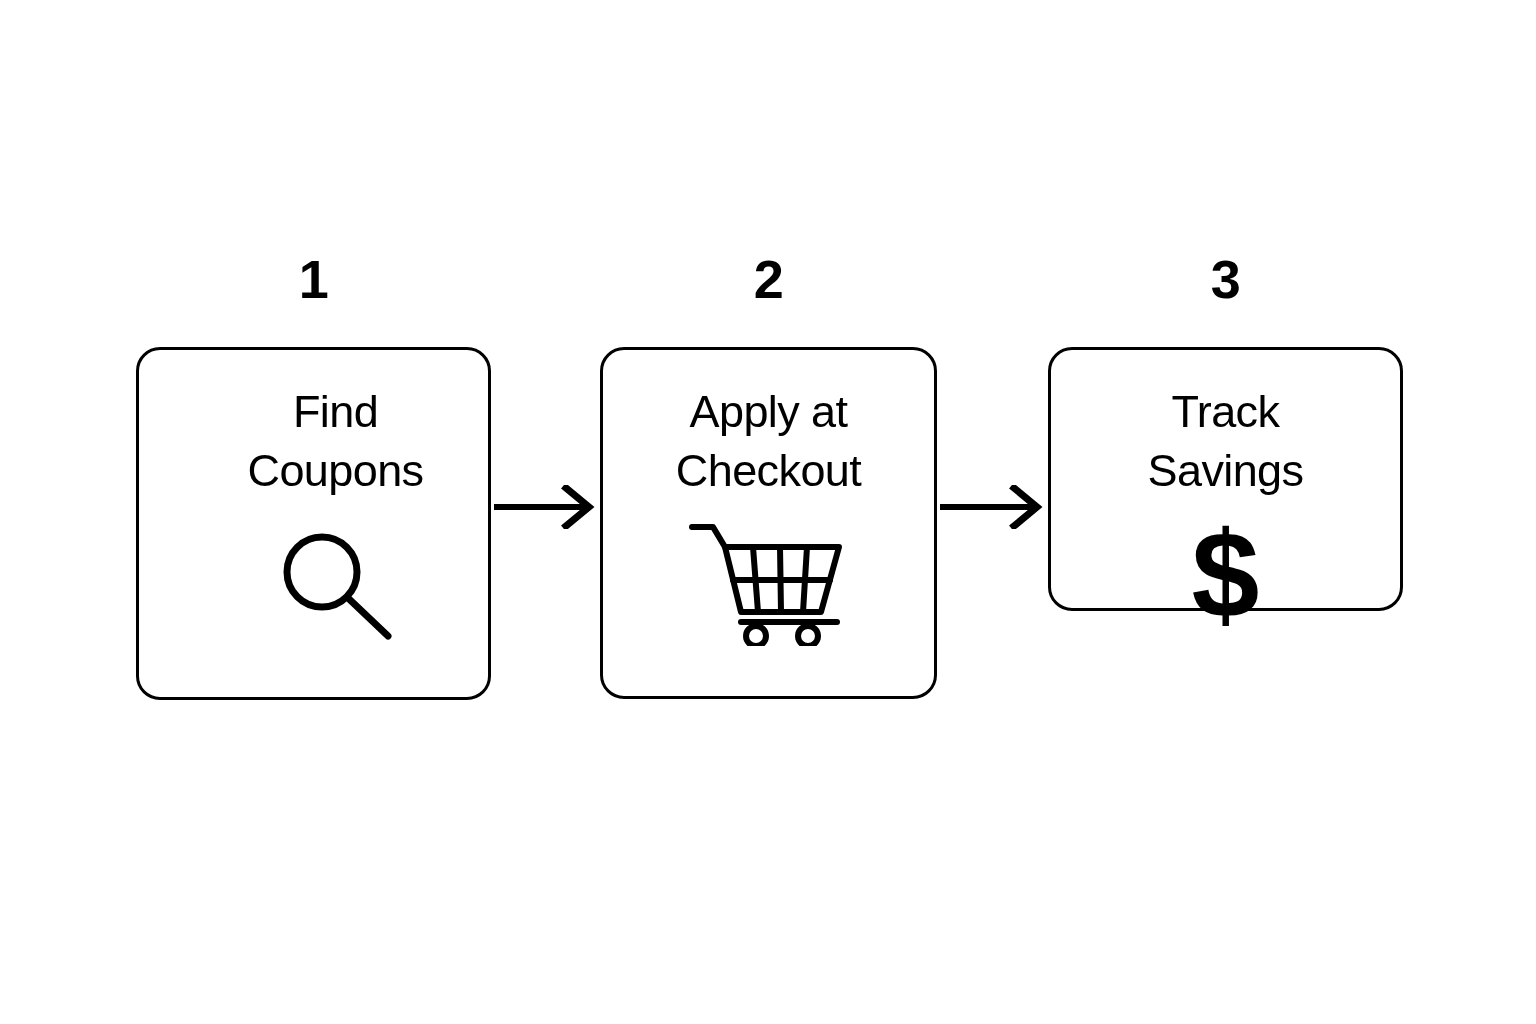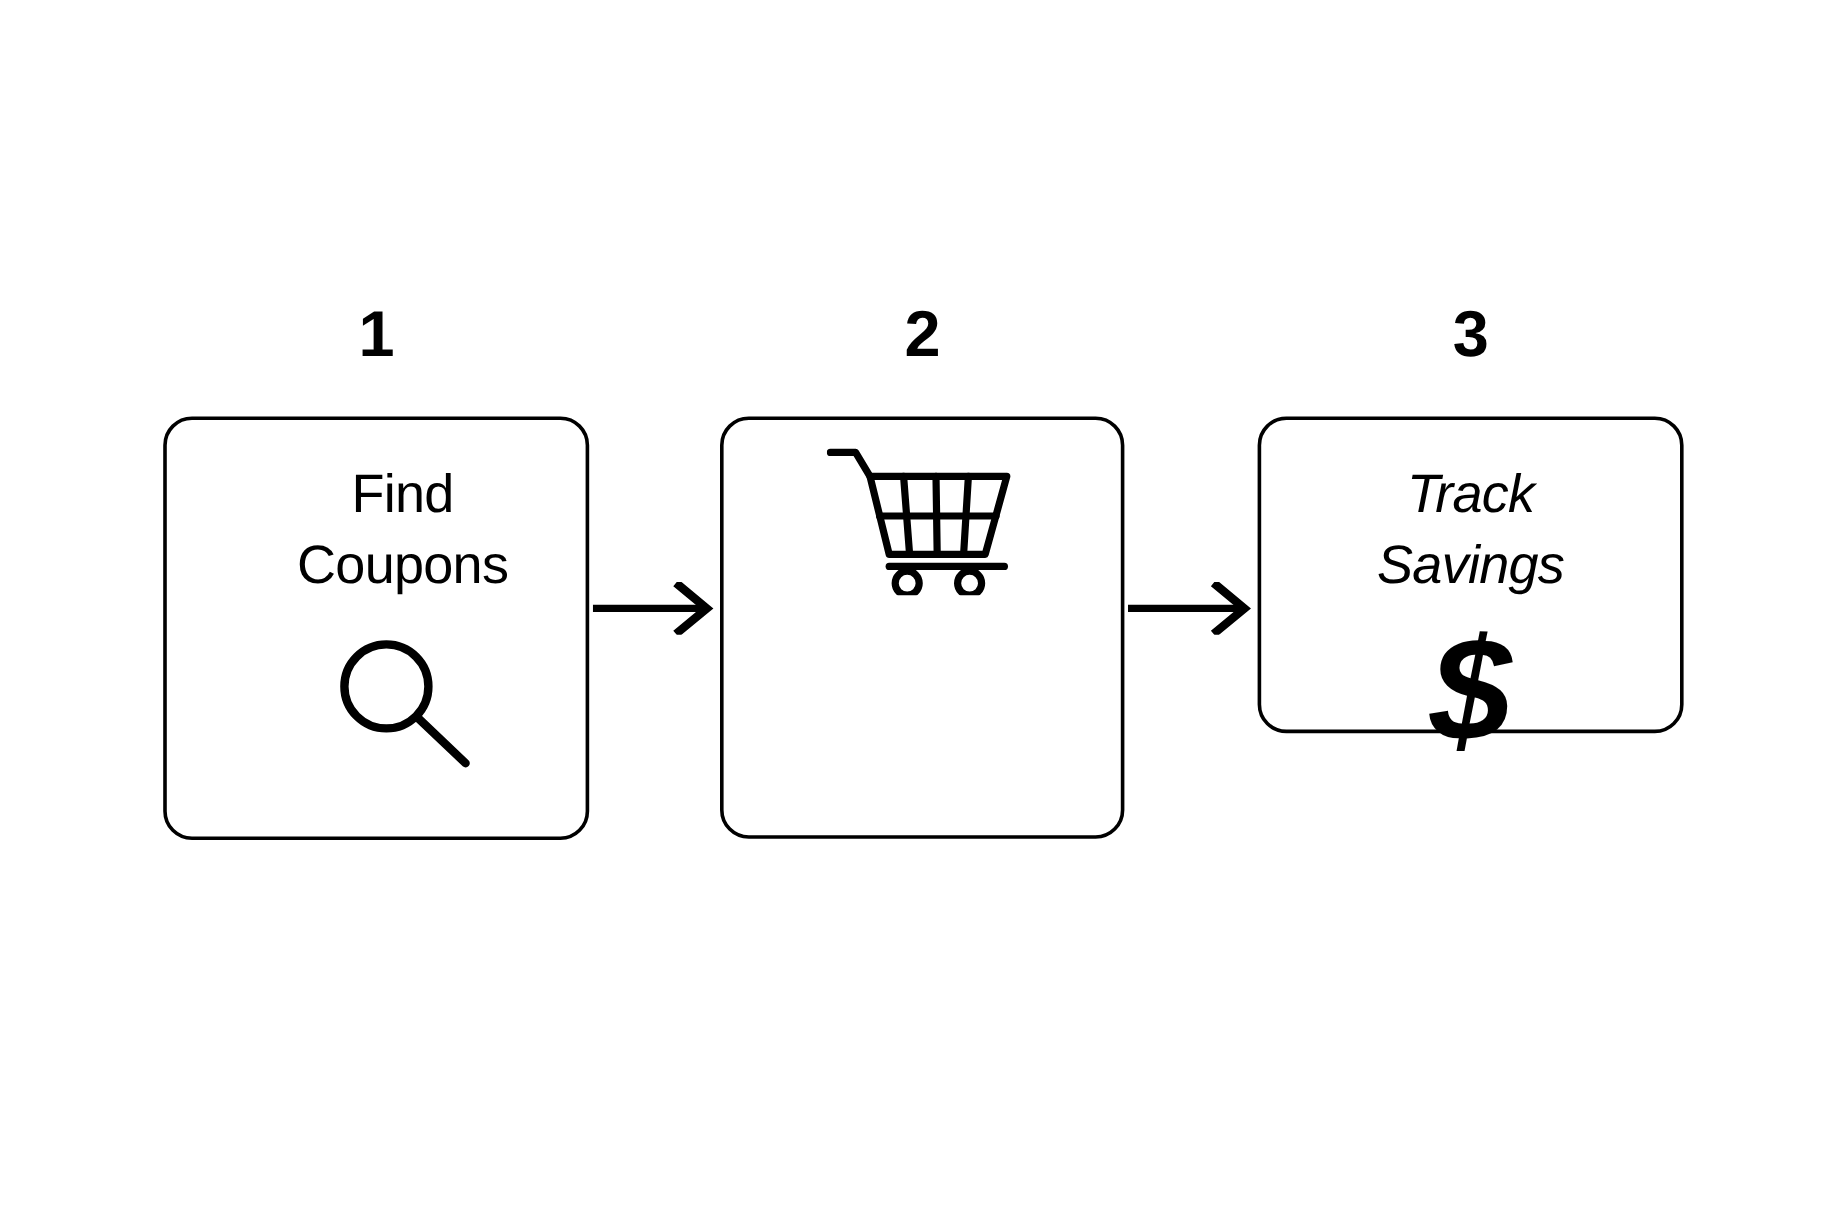--- a/index.html
+++ b/index.html
@@ -82,21 +82,21 @@
   }
 
   
   #step-1 { left: 136px; width: 355px; }
   #step-1 .card { width: 355px; height: 353px; padding-left: 44px; }
 
   #step-2 { left: 600px; width: 337px; }
   #step-2 .card { width: 337px; height: 352px; }
 
   #step-3 { left: 1048px; width: 355px; }
-  #step-3 .card { width: 355px; height: 264px; font-style: italic; }
+  #step-3 .card { width: 355px; height: 264px; }
 
   
   .connector {
     position: absolute;
     top: 485px;
     height: 44px;
   }
   #connector-1 { left: 494px; width: 104px; }
   #connector-2 { left: 940px; width: 106px; }
 </style>
@@ -125,20 +125,22 @@
     <svg width="104" height="44" viewBox="0 0 104 44" fill="none" xmlns="http://www.w3.org/2000/svg">
       <line x1="0" y1="22" x2="92" y2="22" stroke="#000000" stroke-width="6"></line>
       <polyline points="72,3 95,22 72,41" fill="none" stroke="#000000" stroke-width="7" stroke-linecap="square" stroke-linejoin="miter"></polyline>
     </svg>
   </div>
 
   <div class="step" id="step-2">
     <div class="step-number">2</div>
 
     <div class="card">
+      <div class="card-label">Apply at
+Checkout</div>
 
       <div class="card-icon">
         <svg width="160" height="132" viewBox="0 0 160 132" fill="none" xmlns="http://www.w3.org/2000/svg" stroke="#000000" stroke-width="6" stroke-linecap="round" stroke-linejoin="round">
 
           <polyline points="3,13 24,13 36,33" fill="none"></polyline>
 
           <polyline points="36,33 150,33 132,98 52,98 36,33" fill="none"></polyline>
 
           <line x1="44" y1="66" x2="141" y2="66"></line>
 

